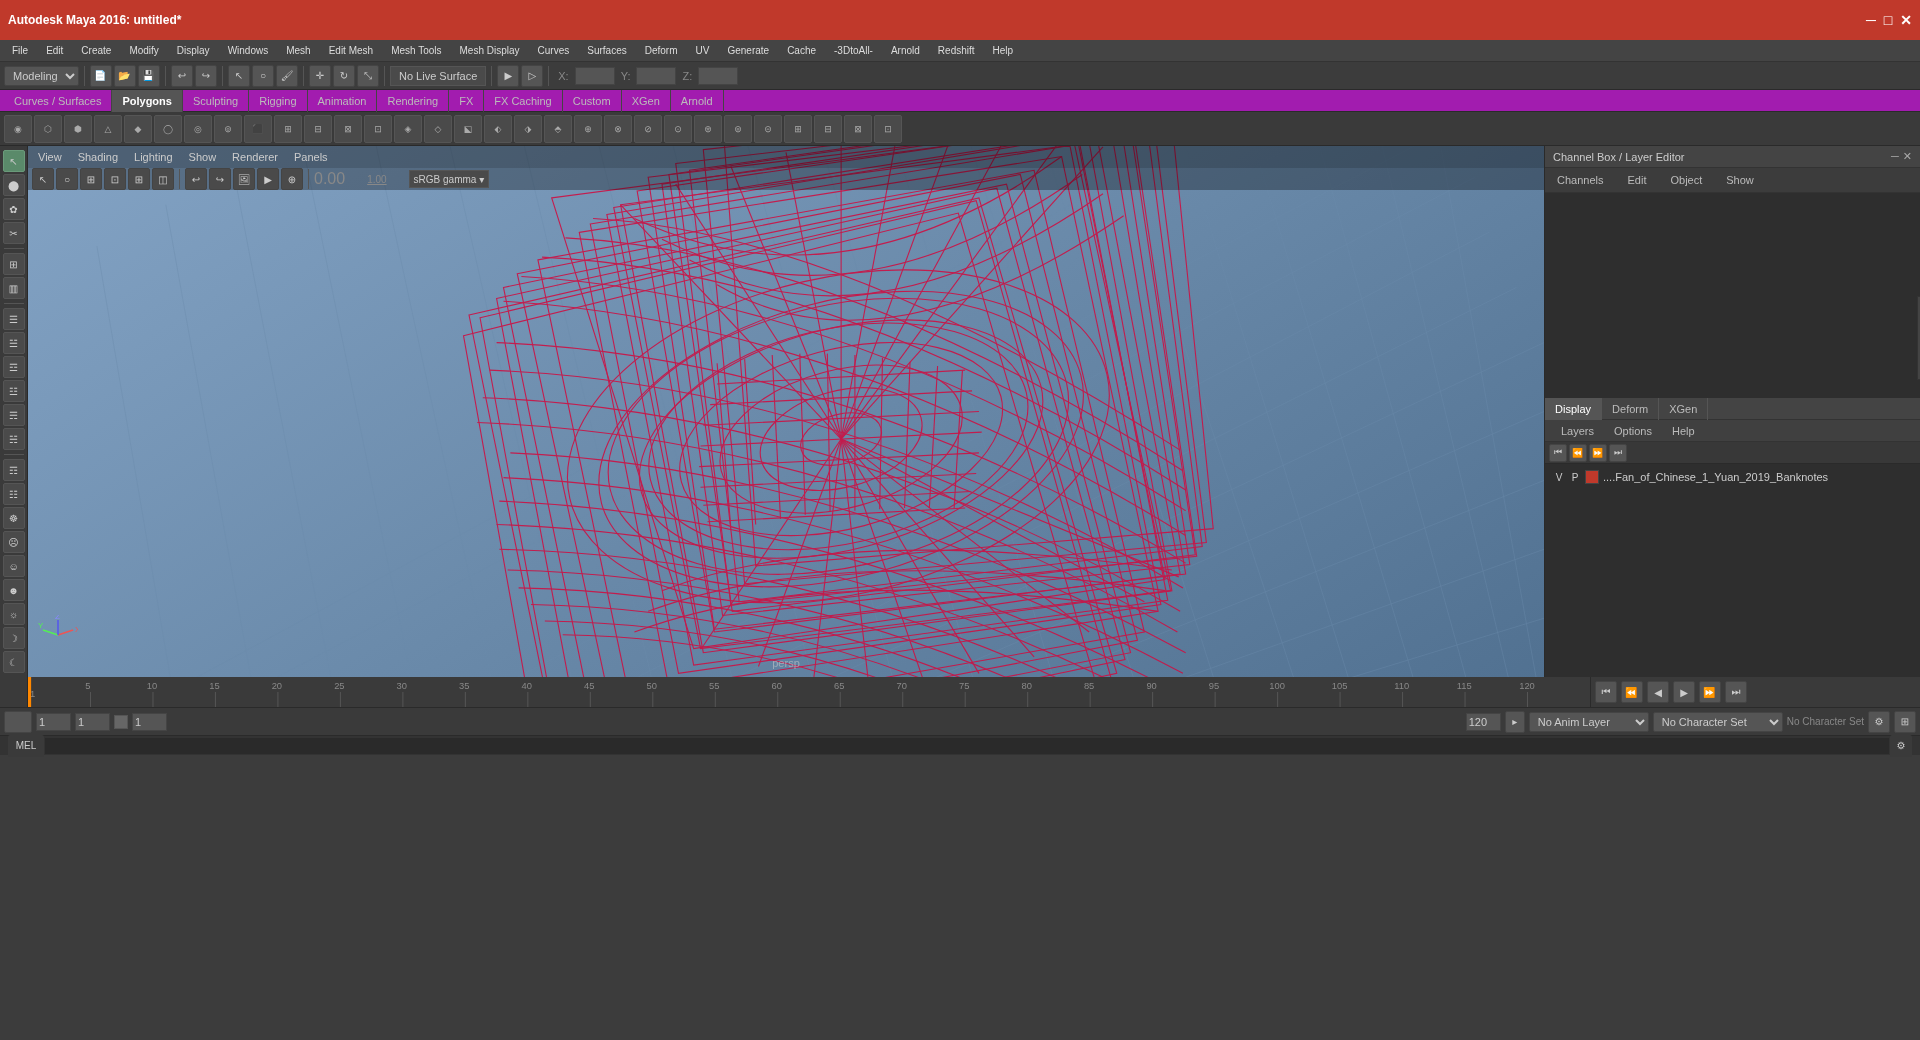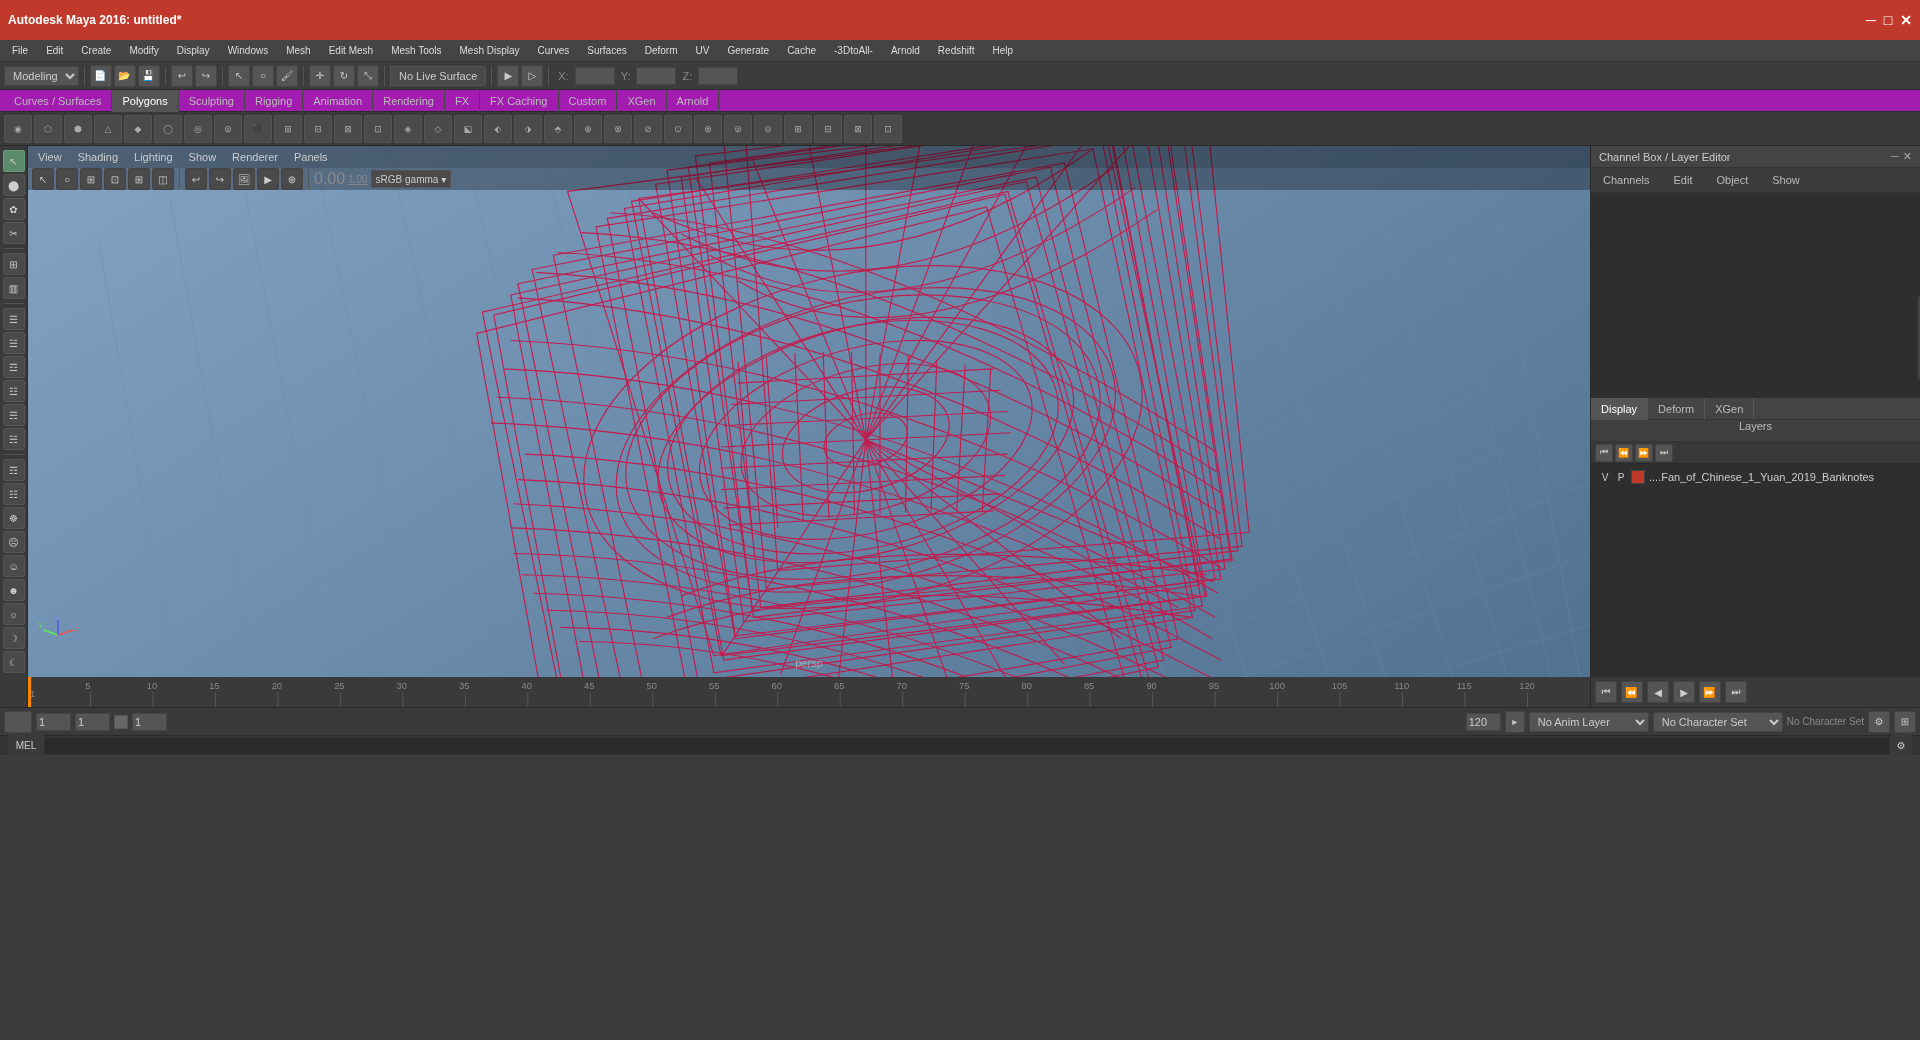--- a/index.html
+++ b/index.html
@@ -115,20 +115,21 @@
       color: #bbb;
       font-size: 11px;
       border-right: 1px solid #444;
       height: 22px;
       display: flex;
       align-items: center;
     }
     .shelf-tab.active {
       background: #555;
       color: #fff;
+      font-weight: bold;
     }
 
     
     #shelf-icons {
       height: 34px;
       background: #3a3a3a;
       display: flex;
       align-items: center;
       padding: 0 4px;
       gap: 2px;
@@ -304,24 +305,23 @@
       background: #555;
       color: #fff;
     }
 
     
     #layers-header {
       height: 22px;
       background: #404040;
       display: flex;
       align-items: center;
-      padding: 0 24px;
-      gap: 14px;
+      padding: 0 16px;
+      gap: 20px;
       border-bottom: 1px solid #333;
-      flex-direction: column;
     }
     .layers-tab {
       font-size: 11px;
       color: #bbb;
       cursor: pointer;
     }
     #layers-content {
       flex: 1;
       background: #2e2e2e;
       padding: 4px;
@@ -358,21 +358,21 @@
       background: #333;
       display: flex;
       align-items: center;
       padding: 0 8px;
       font-size: 11px;
       color: #aaa;
       border-top: 1px solid #2a2a2a;
     }
 
     .right-panel-wrapper {
-      width: 330px;
+      width: 376px;
       display: flex;
       flex-direction: column;
       background: #3c3c3c;
       border-left: 1px solid #2a2a2a;
       position: relative;
     }
 
     #main-content {
       display: flex;
       flex: 1;
@@ -584,21 +584,21 @@
       <div class="toolbar-btn" style="background:#4a4a4a">⊞</div>
       <div class="toolbar-btn" style="background:#4a4a4a">◫</div>
       <div class="toolbar-separator"></div>
       <div class="toolbar-btn" style="background:#4a4a4a">↩</div>
       <div class="toolbar-btn" style="background:#4a4a4a">↪</div>
       <div class="toolbar-btn" style="background:#4a4a4a">🖼</div>
       <div class="toolbar-btn" style="background:#4a4a4a">▶</div>
       <div class="toolbar-btn" style="background:#4a4a4a">⊕</div>
       <div class="toolbar-separator"></div>
       <span style="color:#888;font-size:16px;text-align:right;">0.00</span>
-      <span style="color:#888;font-size:10px;margin:0 1px;text-decoration:underline;">1.00</span>
+      <span style="color:#888;font-size:10px;margin:0 20px;text-decoration:underline;">1.00</span>
       <div class="no-live-surface" style="font-size:10px;height:18px;padding:0 4px;">sRGB gamma ▾</div>
     </div>
 
     <svg id="viewport-grid" viewBox="0 0 1100 700" preserveAspectRatio="xMidYMid slice" style="position:absolute;top:0;left:0;width:100%;height:100%;">
       <defs>
         <linearGradient id="bgGrad" x1="0%" y1="0%" x2="100%" y2="100%">
           <stop offset="0%" style="stop-color:#8aaacc;stop-opacity:1"></stop>
           <stop offset="50%" style="stop-color:#6a8aaa;stop-opacity:1"></stop>
           <stop offset="100%" style="stop-color:#4a6a8a;stop-opacity:1"></stop>
         </linearGradient>

